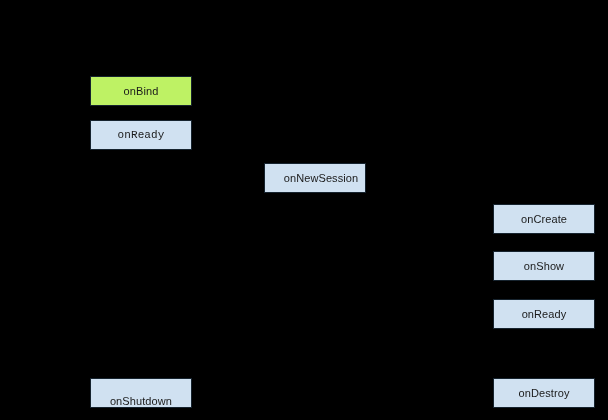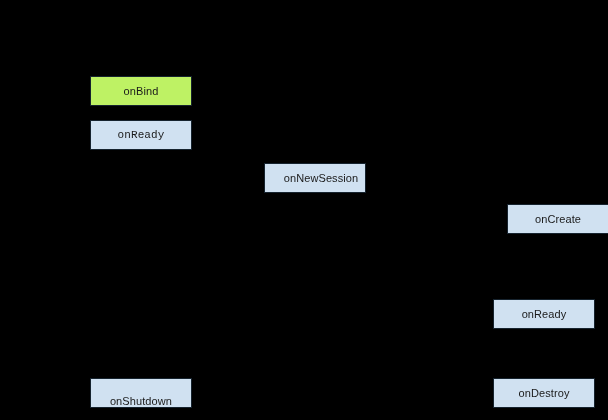--- a/index.html
+++ b/index.html
@@ -44,22 +44,25 @@
 <div id="diagram-canvas" style="width: 608px; height: 420px; background: rgb(0, 0, 0);">
     <div class="node-box" style="left: 90px; top: 76px; width: 102px; height: 30px; background: #bef264; border-color: rgb(22, 35, 46);">
       <span class="node-label" style="color: rgb(26, 26, 26);">onBind</span>
     </div>
     <div class="node-box" style="left: 90px; top: 120px; width: 102px; height: 30px; background: rgb(208, 225, 241); border-color: rgb(22, 35, 46);">
       <span class="node-label" style="color: rgb(26, 26, 26); font-family: Liberation Mono, monospace;">onReady</span>
     </div>
     <div class="node-box" style="left: 264px; top: 163px; width: 102px; height: 30px; background: rgb(208, 225, 241); border-color: rgb(22, 35, 46); padding-left: 12px;">
       <span class="node-label" style="color: rgb(26, 26, 26);">onNewSession</span>
     </div>
-    <div class="node-box" style="left: 507px; top: 204px; width: 102px; height: 30px; background: rgb(208, 225, 241); border-color: rgb(22, 35, 46);">
+    <div class="node-box" style="left: 493px; top: 204px; width: 102px; height: 30px; background: rgb(208, 225, 241); border-color: rgb(22, 35, 46);">
       <span class="node-label" style="color: rgb(26, 26, 26);">onCreate</span>
+    </div>
+    <div class="node-box" style="left: 493px; top: 251px; width: 102px; height: 30px; background: rgb(208, 225, 241); border-color: rgb(22, 35, 46);">
+      <span class="node-label" style="color: rgb(26, 26, 26);">onShow</span>
     </div>
     <div class="node-box" style="left: 493px; top: 299px; width: 102px; height: 30px; background: rgb(208, 225, 241); border-color: rgb(22, 35, 46);">
       <span class="node-label" style="color: rgb(26, 26, 26);">onReady</span>
     </div>
     <div class="node-box" style="left: 90px; top: 378px; width: 102px; height: 30px; background: rgb(208, 225, 241); border-color: rgb(22, 35, 46); align-items: flex-end;">
       <span class="node-label" style="color: rgb(26, 26, 26);">onShutdown</span>
     </div>
     <div class="node-box" style="left: 493px; top: 378px; width: 102px; height: 30px; background: rgb(208, 225, 241); border-color: rgb(22, 35, 46);">
       <span class="node-label" style="color: rgb(26, 26, 26); text-align: center;">onDestroy</span>
     </div>

